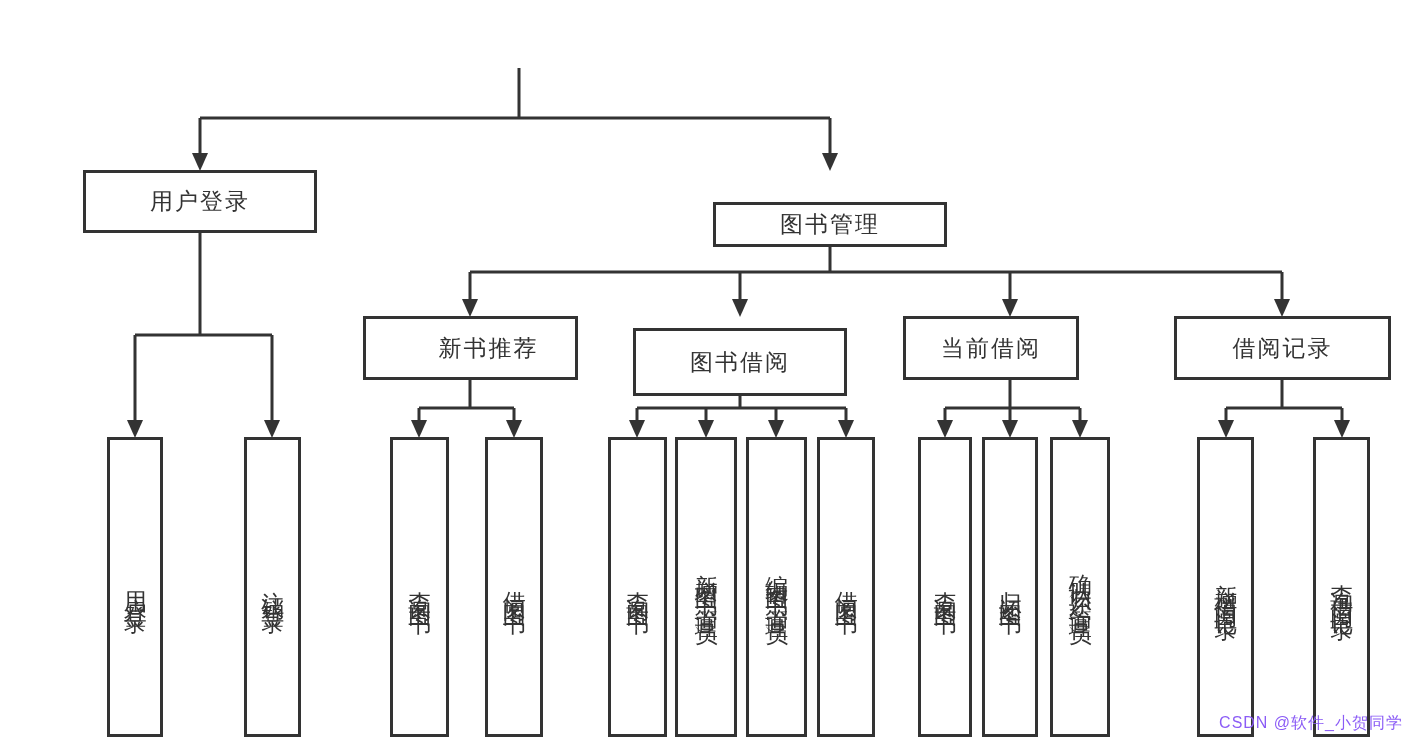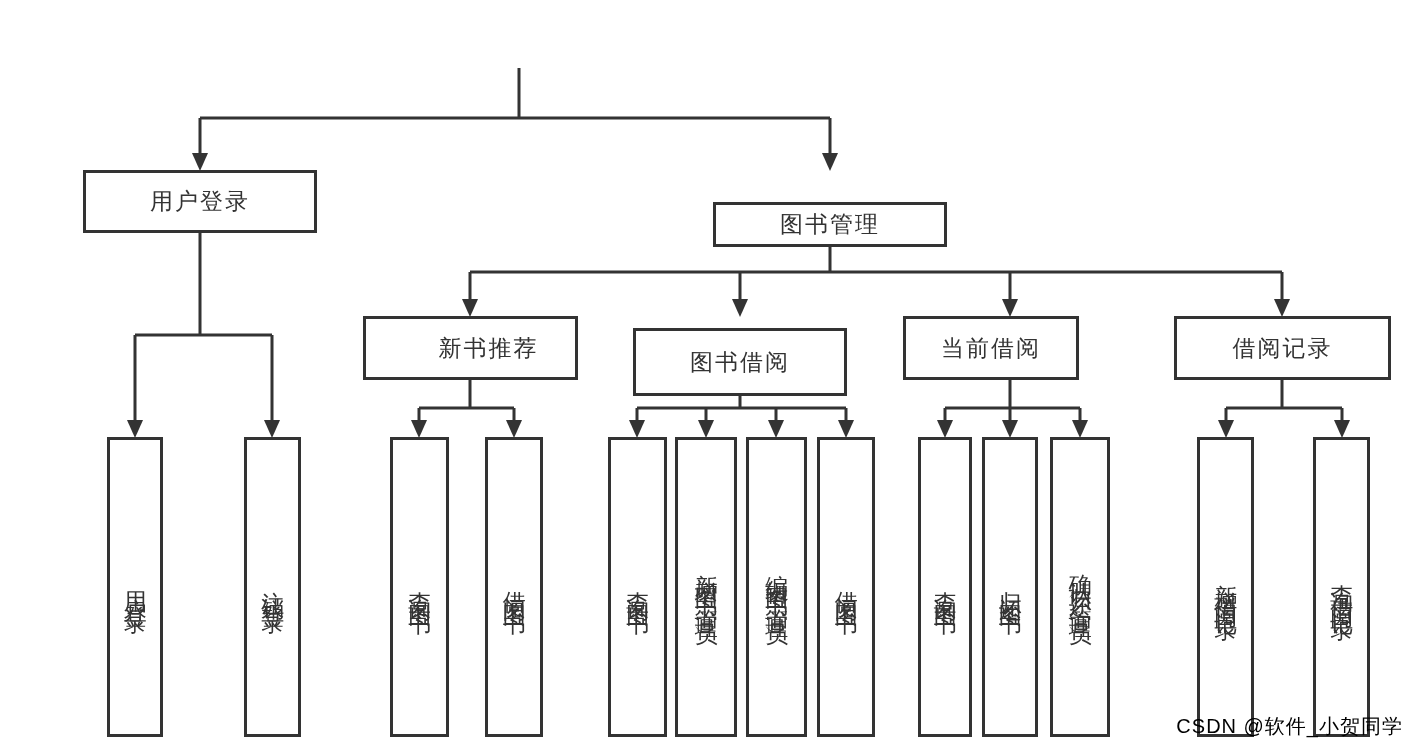--- a/index.html
+++ b/index.html
@@ -32,22 +32,22 @@
     text-orientation:mixed;
     letter-spacing:7px;
     line-height:1.1;
     font-size:23px;
   }
   .watermark{
     position:absolute;
     right:2px;
     top:713px;
     z-index:2;
-    font-size:20px;
-    color:#000000;
+    font-size:16px;
+    color:#8b5cf6;
     letter-spacing:1px;
     white-space:nowrap;
   }
 </style>
 </head>
 <body>
 
 <div class="canvas">
 
   <svg class="wires" width="1405" height="747" viewBox="0 0 1405 747">

